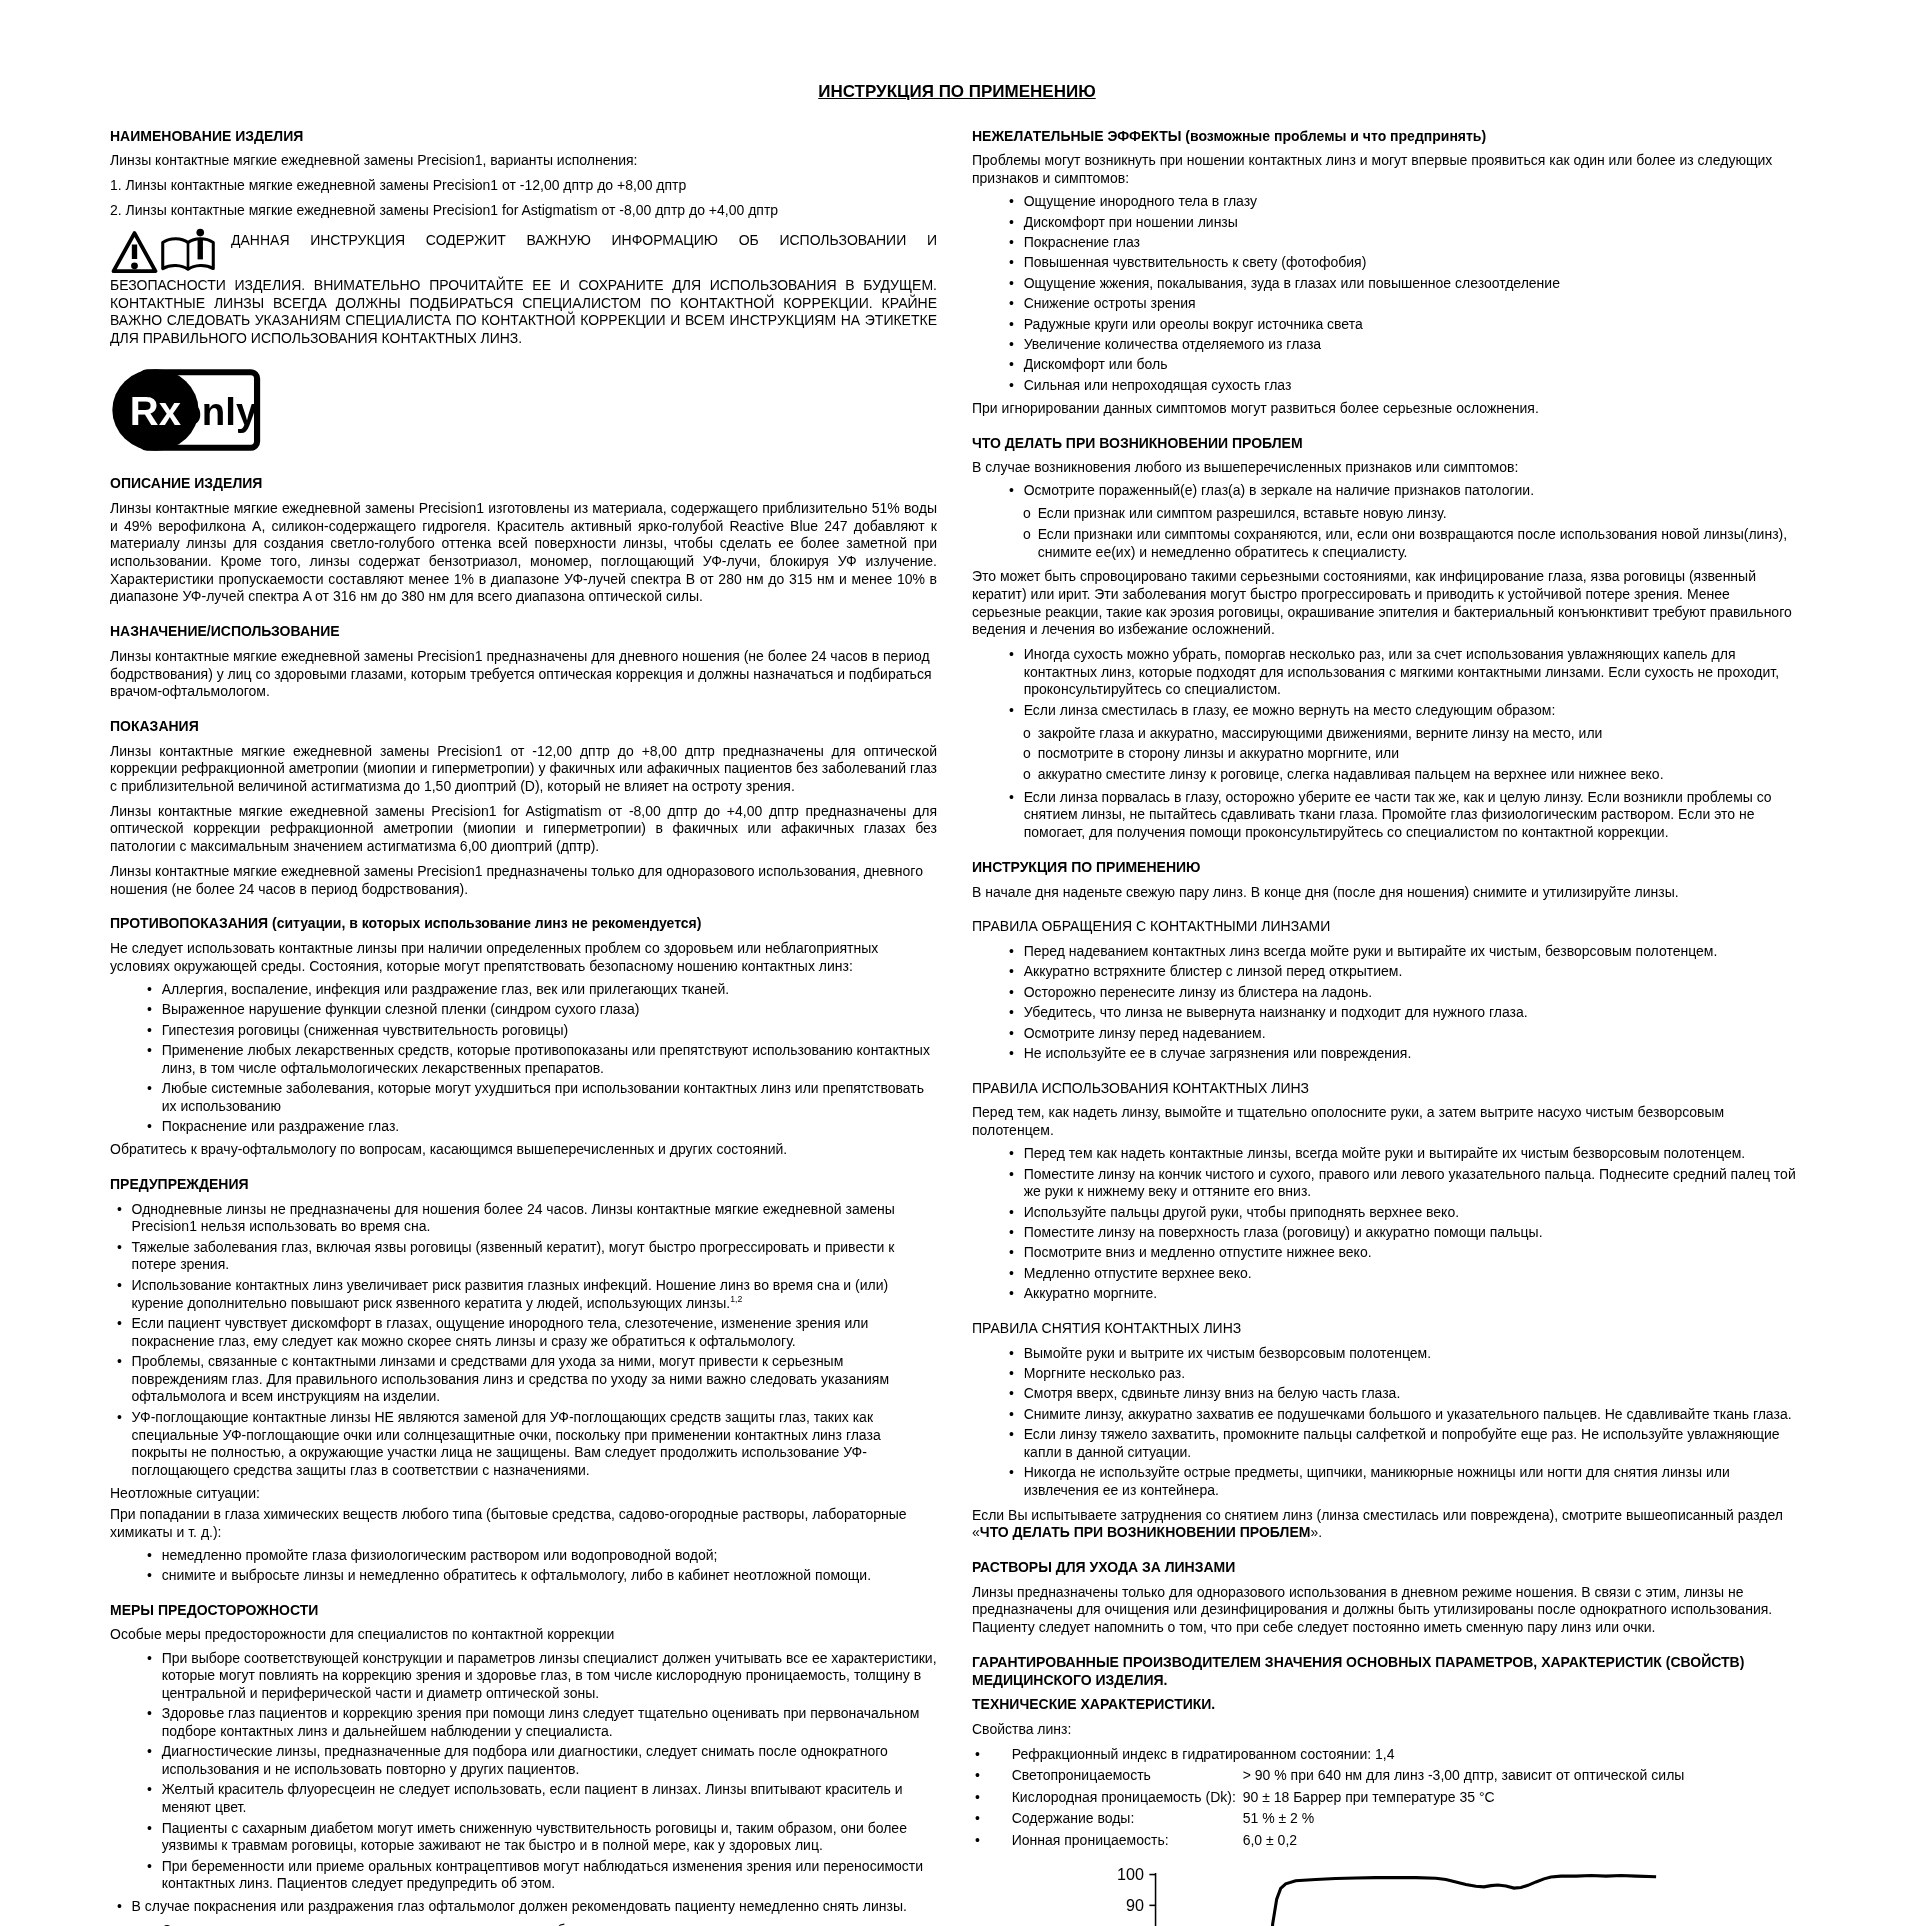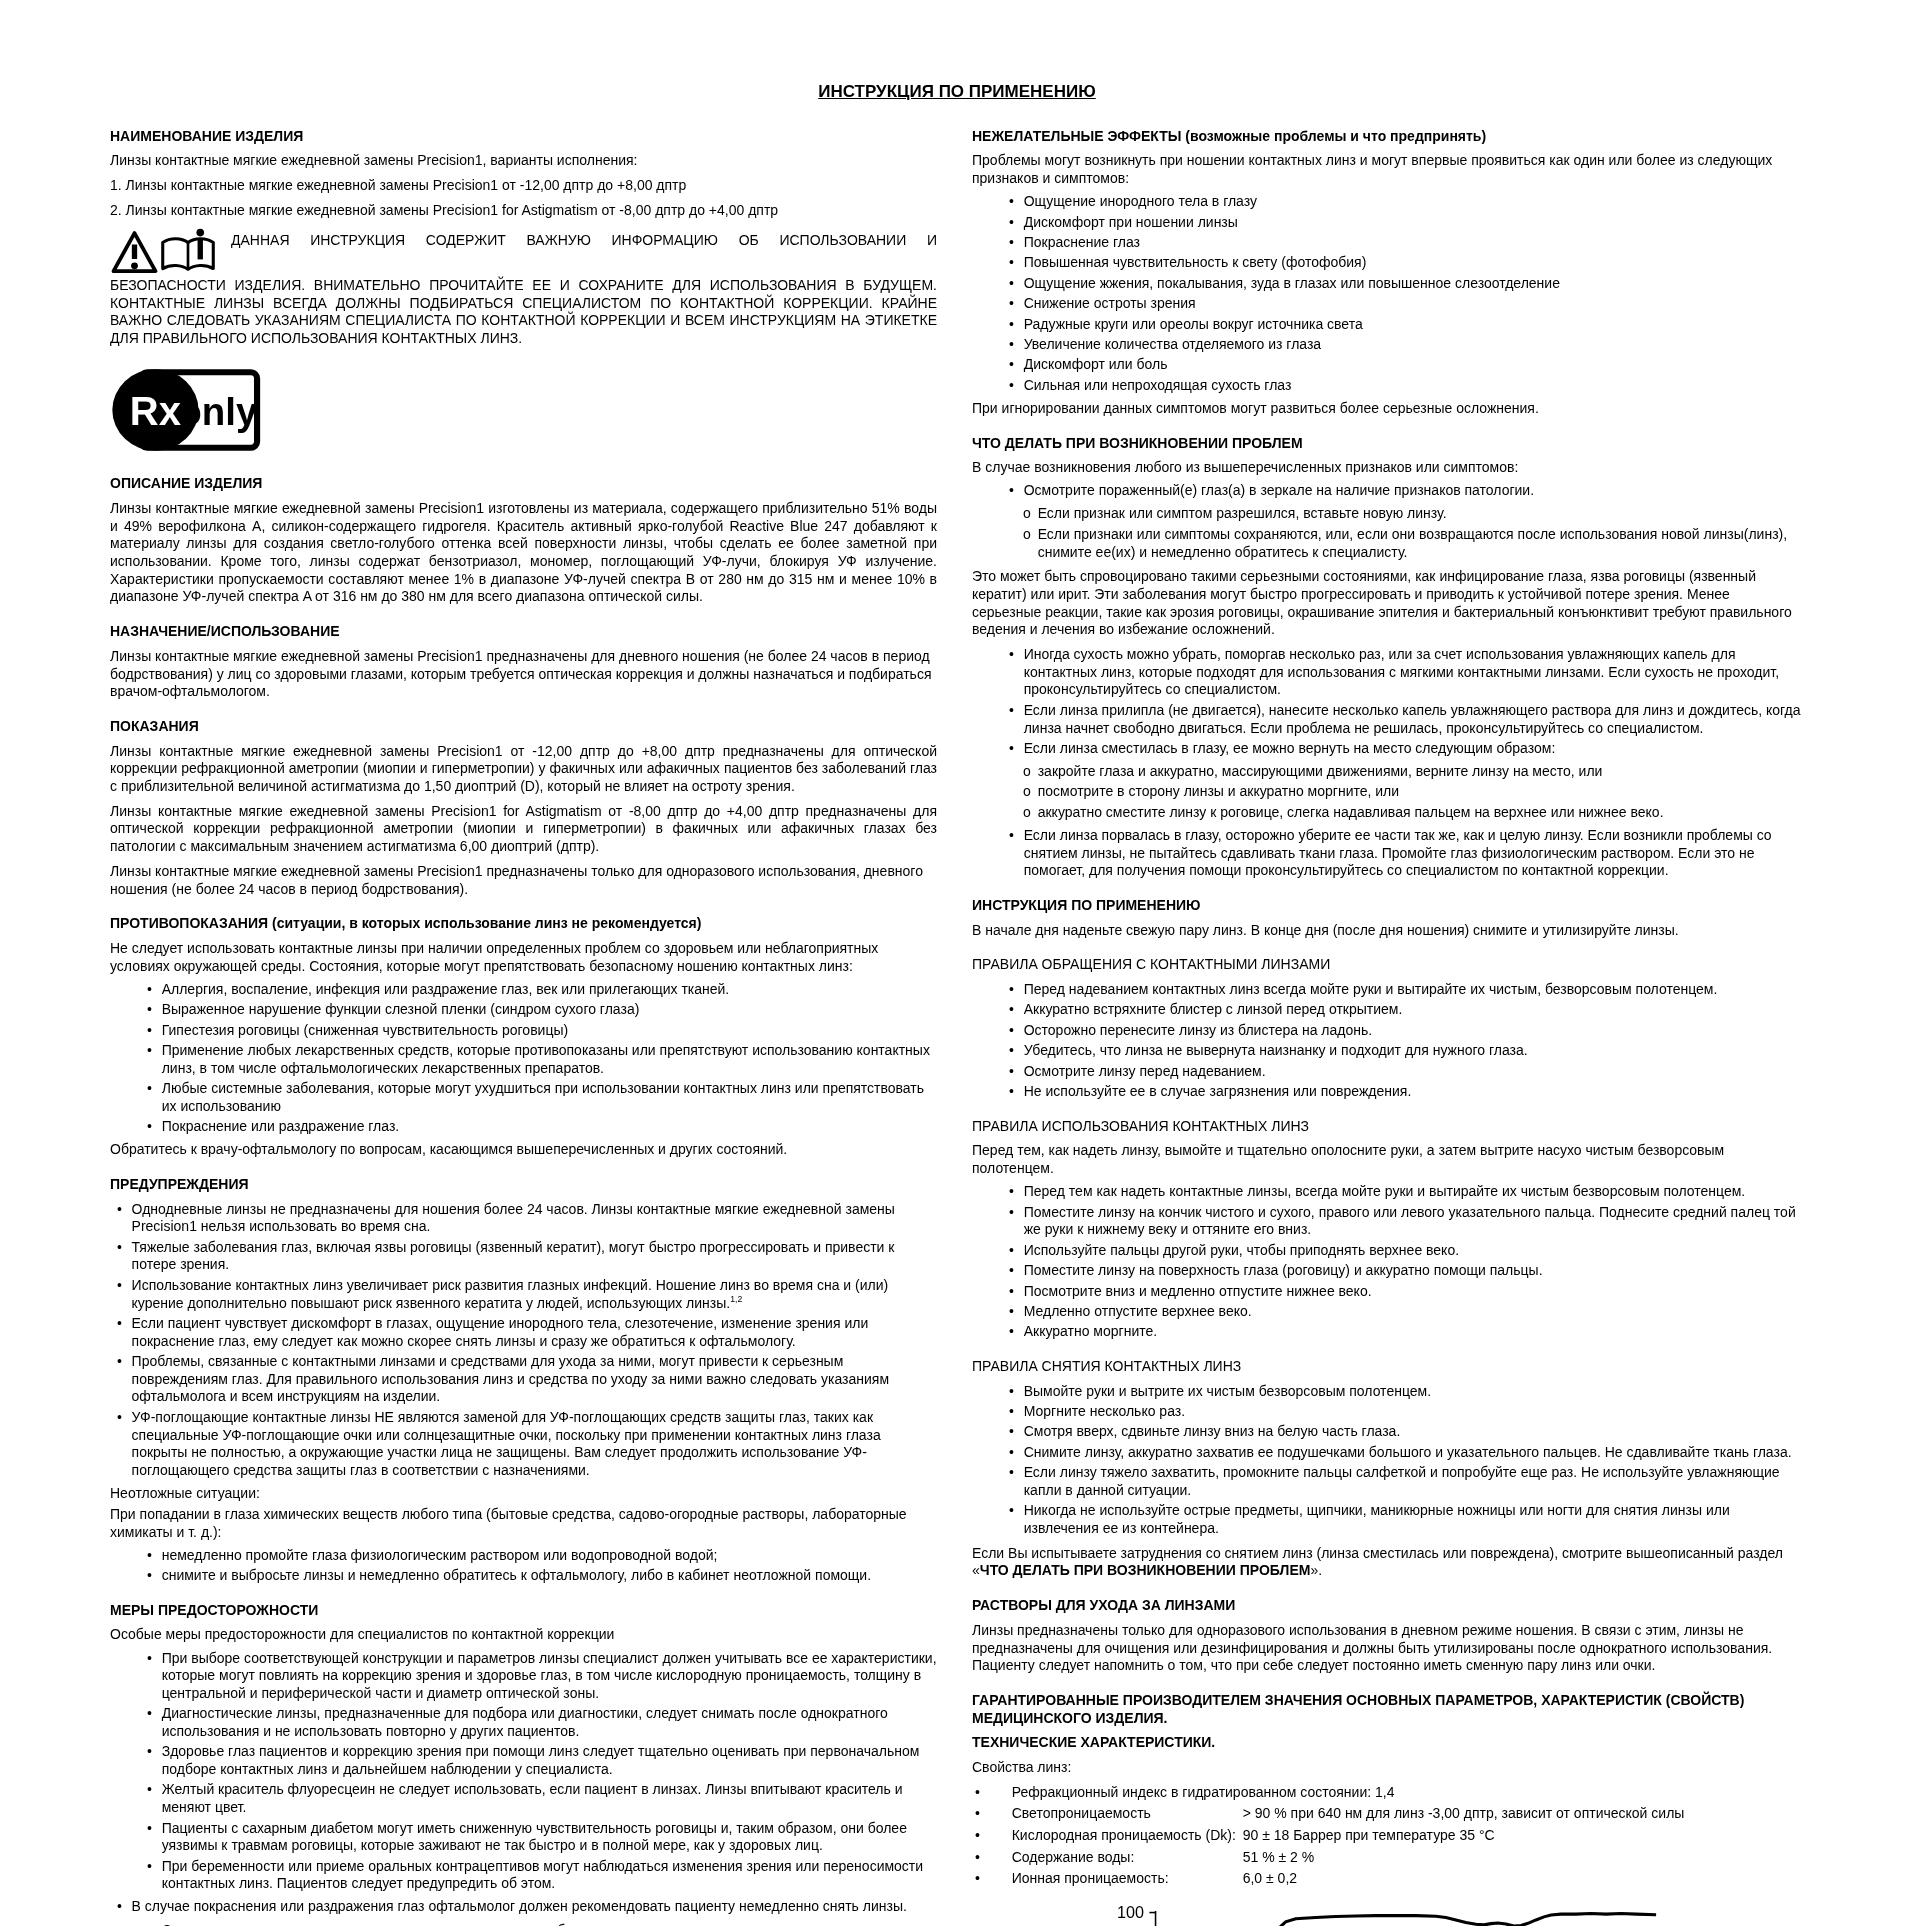--- a/index.html
+++ b/index.html
@@ -100,22 +100,22 @@
         <div class="p tight">Неотложные ситуации:</div>
         <div class="p tight">При попадании в глаза химических веществ любого типа (бытовые средства, садово-огородные растворы, лабораторные химикаты и т. д.):</div>
         <ul class="lst ind2">
           <li>немедленно промойте глаза физиологическим раствором или водопроводной водой;</li>
           <li>снимите и выбросьте линзы и немедленно обратитесь к офтальмологу, либо в кабинет неотложной помощи.</li>
         </ul>
         <div class="h">МЕРЫ ПРЕДОСТОРОЖНОСТИ</div>
         <div class="p tight">Особые меры предосторожности для специалистов по контактной коррекции</div>
         <ul class="lst ind2">
           <li>При выборе соответствующей конструкции и параметров линзы специалист должен учитывать все ее характеристики, которые могут повлиять на коррекцию зрения и здоровье глаз, в том числе кислородную проницаемость, толщину в центральной и периферической части и диаметр оптической зоны.</li>
+          <li>Здоровье глаз пациентов и коррекцию зрения при помощи линз следует тщательно оценивать при первоначальном подборе контактных линз и дальнейшем наблюдении у специалиста.</li>
           <li>Диагностические линзы, предназначенные для подбора или диагностики, следует снимать после однократного использования и не использовать повторно у других пациентов.</li>
-          <li>Здоровье глаз пациентов и коррекцию зрения при помощи линз следует тщательно оценивать при первоначальном подборе контактных линз и дальнейшем наблюдении у специалиста.</li>
           <li>Желтый краситель флуоресцеин не следует использовать, если пациент в линзах. Линзы впитывают краситель и меняют цвет.</li>
           <li>Пациенты с сахарным диабетом могут иметь сниженную чувствительность роговицы и, таким образом, они более уязвимы к травмам роговицы, которые заживают не так быстро и в полной мере, как у здоровых лиц.</li>
           <li>При беременности или приеме оральных контрацептивов могут наблюдаться изменения зрения или переносимости контактных линз. Пациентов следует предупредить об этом.</li>
         </ul>
         <ul class="lst ind1">
           <li>В случае покраснения или раздражения глаз офтальмолог должен рекомендовать пациенту немедленно снять линзы.</li>
         </ul>
         <ul class="lst ind2">
           <li>Специалисту следует предупредить пациента о том, что необходимо немедленно снять линзы, если появится покраснение или раздражение глаз.</li>
         </ul>
@@ -141,21 +141,20 @@
         <ul class="lst ind2">
           <li>Осмотрите пораженный(е) глаз(а) в зеркале на наличие признаков патологии.</li>
         </ul>
         <ul class="lst ind2b o">
           <li>Если признак или симптом разрешился, вставьте новую линзу.</li>
           <li>Если признаки или симптомы сохраняются, или, если они возвращаются после использования новой линзы(линз), снимите ее(их) и немедленно обратитесь к специалисту.</li>
         </ul>
         <div class="p">Это может быть спровоцировано такими серьезными состояниями, как инфицирование глаза, язва роговицы (язвенный кератит) или ирит. Эти заболевания могут быстро прогрессировать и приводить к устойчивой потере зрения. Менее серьезные реакции, такие как эрозия роговицы, окрашивание эпителия и бактериальный конъюнктивит требуют правильного ведения и лечения во избежание осложнений.</div>
         <ul class="lst ind2">
           <li>Иногда сухость можно убрать, поморгав несколько раз, или за счет использования увлажняющих капель для контактных линз, которые подходят для использования с мягкими контактными линзами. Если сухость не проходит, проконсультируйтесь со специалистом.</li>
-          <li>Если линза прилипла (не двигается), нанесите несколько капель увлажняющего раствора для линз и дождитесь, когда линза начнет свободно двигаться. Если проблема не решилась, проконсультируйтесь со специалистом.</li>
           <li>Если линза сместилась в глазу, ее можно вернуть на место следующим образом:</li>
         </ul>
         <ul class="lst ind2b o">
           <li>закройте глаза и аккуратно, массирующими движениями, верните линзу на место, или</li>
           <li>посмотрите в сторону линзы и аккуратно моргните, или</li>
           <li>аккуратно сместите линзу к роговице, слегка надавливая пальцем на верхнее или нижнее веко.</li>
         </ul>
         <ul class="lst ind2">
           <li>Если линза порвалась в глазу, осторожно уберите ее части так же, как и целую линзу. Если возникли проблемы со снятием линзы, не пытайтесь сдавливать ткани глаза. Промойте глаз физиологическим раствором. Если это не помогает, для получения помощи проконсультируйтесь со специалистом по контактной коррекции.</li>
         </ul>

